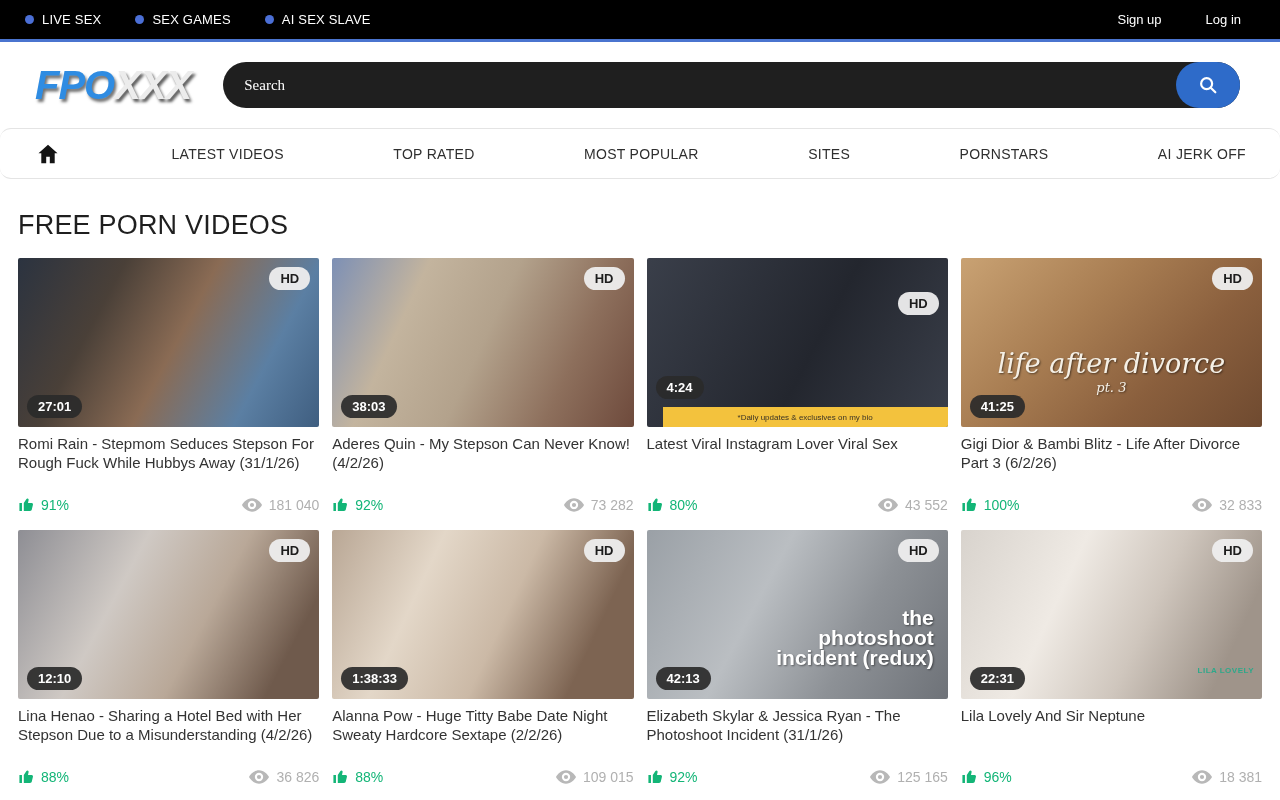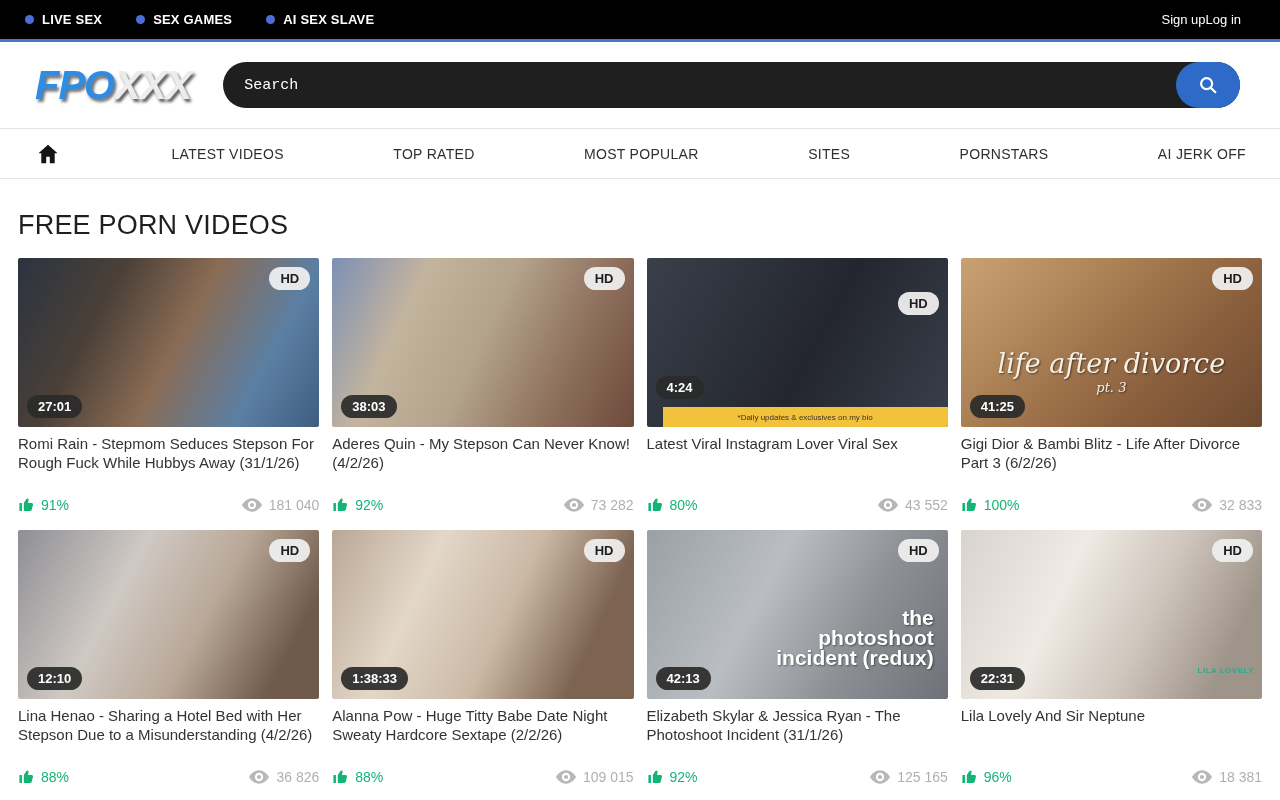--- a/index.html
+++ b/index.html
@@ -4,45 +4,45 @@
 <style>
   * { margin:0; padding:0; box-sizing:border-box; }
   html,body { width:1280px; height:800px; overflow:hidden; background:#fff;
     font-family:"Liberation Sans", sans-serif; }
 
   
   .topbar { height:42px; background:#000; border-bottom:3px solid #4a74cf;
     display:flex; align-items:center; padding:0 25px; color:#fff; }
   .topbar-left { display:flex; align-items:center; gap:34px; }
   .toplink { display:flex; align-items:center; gap:8px; font-size:13px;
-    font-weight:700; letter-spacing:.2px; cursor:pointer; color:#fff; }
+    font-weight:400; letter-spacing:.2px; cursor:pointer; color:#fff; }
   .dot { width:9px; height:9px; border-radius:50%; background:#4b6fd6; }
-  .topbar-right { margin-left:auto; display:flex; padding-right:14px;justify-content:space-between; }
+  .topbar-right { margin-left:auto; display:flex; gap:44px; padding-right:14px;justify-content:space-between; }
   .toplink-plain { font-size:13px; color:#fff; cursor:pointer; }
 
   
   .header { height:86px; background:#fff; display:flex; align-items:center;
     padding:0 40px 0 35px; gap:32px; }
   .logo { font-size:40px; font-weight:bold; font-style:italic;
     letter-spacing:-1px; white-space:nowrap; cursor:pointer; user-select:none; }
   .logo .p1 { color:#2f8ce2; text-shadow:2px 3px 3px rgba(0,0,0,.55); }
   .logo .p2 { color:#ececec; text-shadow:2px 3px 3px rgba(0,0,0,.65); }
   .searchwrap { position:relative; flex:1; height:46px; }
   .searchwrap input { width:100%; height:46px; background:#1f1f1f; border:none;
     border-radius:24px; color:#fff; font-size:15px; padding:0 84px 0 21px;
-    outline:none; font-family:Liberation Mono, monospace; }
+    outline:none; font-family:Liberation Serif, serif; }
   .searchwrap input::placeholder { color:#fff; opacity:1; }
   .searchbtn { position:absolute; right:0; top:0; height:46px; width:64px;
     border:none; border-radius:24px; background:#2e6bc9; cursor:pointer;
     display:flex; align-items:center; justify-content:center; }
 
   
   .nav { height:51px; border-top:1px solid #e4e4e4; border-bottom:1px solid #e4e4e4;
     display:flex; align-items:center; justify-content:space-between;
-    padding:0 24px; }
+    padding:0 24px;border-radius:11px; }
   .nav-home { display:flex; align-items:center; padding:0 12px; cursor:pointer; }
   .nav-item { font-size:14px; color:#2f2f2f; letter-spacing:.3px; cursor:pointer;
     padding:16px 10px; }
 
   
   .main { padding:0 18px; }
   .page-title { margin-top:31px; font-size:27px; font-weight:400; color:#1f1f1f;
     letter-spacing:.2px; }
   .grid { margin-top:17px; display:grid; grid-template-columns:repeat(4,1fr);
     column-gap:13px; row-gap:13px; }

